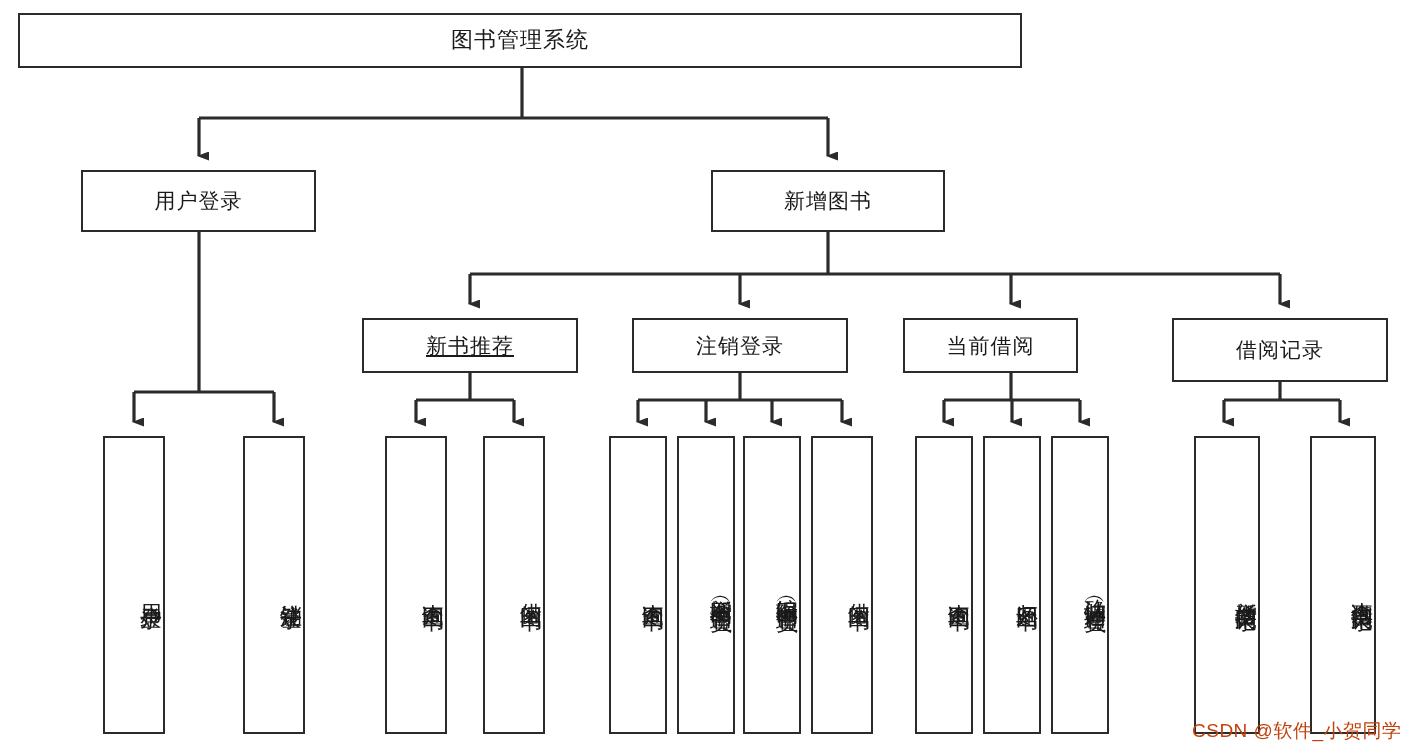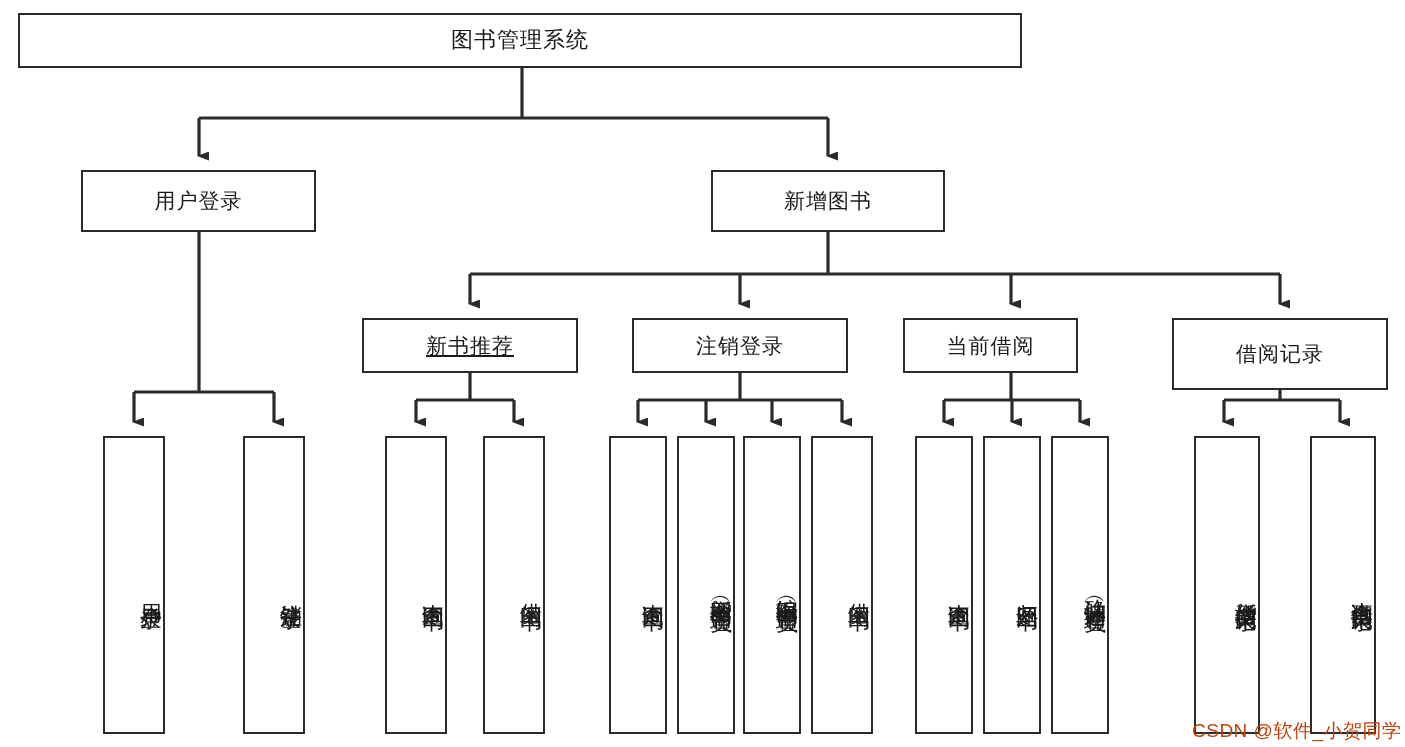--- a/index.html
+++ b/index.html
@@ -137,21 +137,21 @@
 
   <div class="node horizontal" style="left:362px; top:318px; width:216px; height:55px;text-decoration:underline;">
     <span>新书推荐</span>
   </div>
   <div class="node horizontal" style="left:632px; top:318px; width:216px; height:55px;">
     <span>注销登录</span>
   </div>
   <div class="node horizontal" style="left:903px; top:318px; width:175px; height:55px;">
     <span>当前借阅</span>
   </div>
-  <div class="node horizontal" style="left:1172px; top:318px; width:216px; height:72px;">
+  <div class="node horizontal" style="left:1172px; top:318px; width:216px; height:64px;">
     <span>借阅记录</span>
   </div>
 
   <div class="node vertical" style="left:103px; top:436px; width:62px; height:298px;">
     <span class="vlabel">用户登录</span>
   </div>
   <div class="node vertical" style="left:243px; top:436px; width:62px; height:298px;">
     <span class="vlabel">注销登录</span>
   </div>
 

